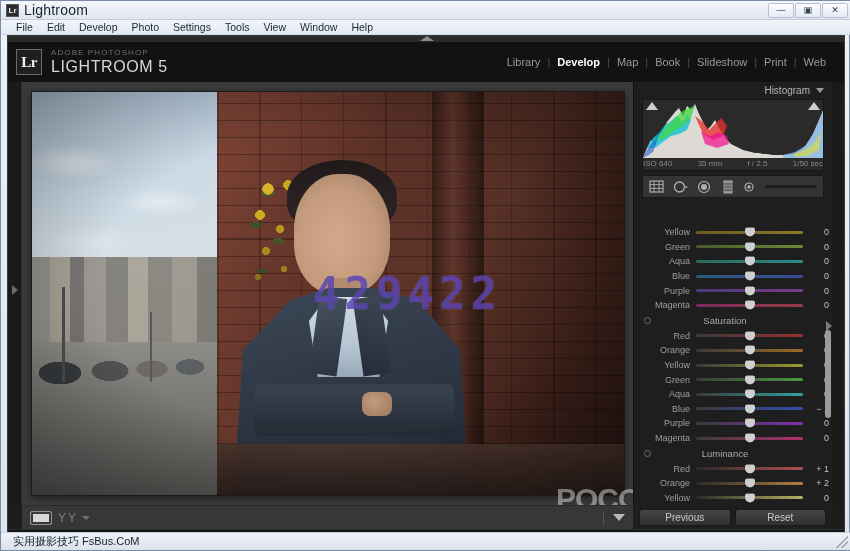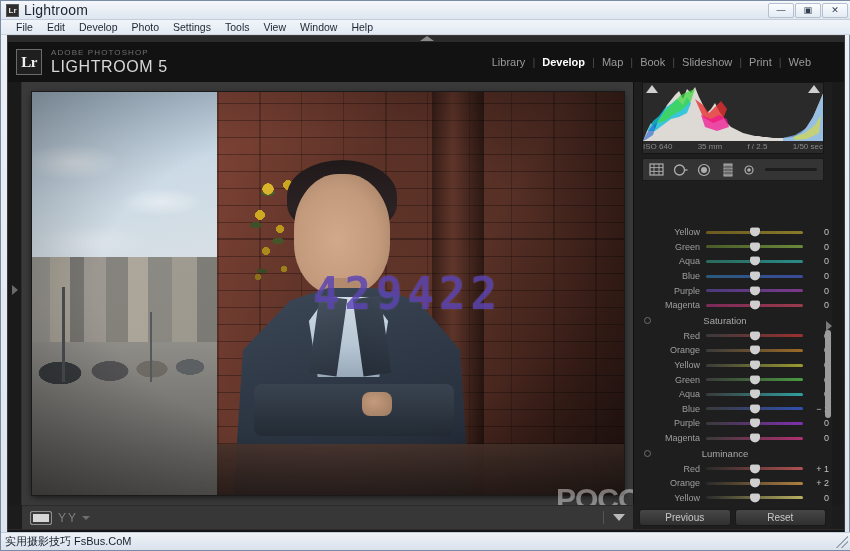--- a/index.html
+++ b/index.html
@@ -82,21 +82,21 @@
   }
   .logo-text { margin-left: 9px; line-height: 1; }
   .logo-sub {
     font-size: 8px; color: #6f6f6f; letter-spacing: 1.1px;
     text-transform: uppercase; display: block; margin-bottom: 2px;
   }
   .logo-main {
     font-size: 16px; color: #d8d8d8; letter-spacing: .6px;
     display: block; font-weight: 300;
   }
-  .modules { margin-left: auto; margin-right: 28px; display: flex; align-items: flex-end; }
+  .modules { margin-left: auto; margin-right: 13px; display: flex; align-items: flex-end; }
   .mod {
     font-size: 11px; color: #9a9a9a; padding: 0 7px; cursor: default;
   }
   .mod.active { color: #fff; font-weight: bold; }
   .mod-sep { color: #4a4a4a; font-size: 11px; }
 
   
   .left-strip {
     position: absolute; left: 0; top: 46px; width: 14px; height: 423px;
     background: #1a1a1a; border-right: 1px solid #2e2e2e;
@@ -338,21 +338,21 @@
   .sec-title {
     display: flex; align-items: center; height: 16px;
     font-size: 9.5px; color: #a8a8a8; padding-left: 10px;
   }
   .sec-title .dot {
     width: 7px; height: 7px; border-radius: 50%; border: 1px solid #6e6e6e;
     margin-right: 6px;
   }
   .sec-title .txt { flex: 1; text-align: center; padding-right: 40px; }
   .row {
-    display: flex; align-items: center; height: 14.6px; padding: 0 4px 0 16px;
+    display: flex; align-items: center; height: 14.6px; padding: 0 4px 0 6px;
   }
   .row .lbl {
     width: 56px; text-align: right; font-size: 9px; color: #9e9e9e;
     padding-right: 6px;
   }
   .row .track {
     flex: 1; height: 3px; border-radius: 2px; position: relative;
   }
   .row .knob {
     position: absolute; left: 50%; top: 50%; transform: translate(-50%,-50%);
@@ -404,21 +404,21 @@
   }
 
   
   .statusbar {
     position: absolute; left: 0; bottom: 0; width: 850px; height: 18px;
     background: linear-gradient(#eef2f7, #dbe2ec);
     border-top: 1px solid #c3cdd9;
     display: flex; align-items: center;
   }
   .status-text {
-    font-size: 11px; color: #15202c; padding-left: 4px; text-align: right;
+    font-size: 11px; color: #15202c; padding-left: 12px; text-align: right;
   }
   .resize-grip {
     margin-left: auto; margin-right: 3px; width: 12px; height: 12px;
     background:
       linear-gradient(135deg, transparent 48%, #9aa6b4 48% 56%, transparent 56%),
       linear-gradient(135deg, transparent 68%, #9aa6b4 68% 76%, transparent 76%);
   }
 </style>
 </head>
 <body>
@@ -523,20 +523,24 @@
       <div class="tool-btn in"></div>
       <div class="tool-yy">YY</div>
       <div class="tool-caret"></div>
       <div class="tool-right">
         <div class="tool-divider"></div>
         <div class="tool-tri-dn"></div>
       </div>
     </div>
 
     <div class="right">
+      <div class="panel-head">
+        <span>Histogram</span>
+        <div class="tri"></div>
+      </div>
 
       <div class="histogram">
         <div class="hist-corner l"></div>
         <div class="hist-corner r"></div>
         <svg class="hist-svg" width="181" height="58" viewBox="0 0 181 58">
           <path d="M0,58 L4,48 L8,40 L12,46 L16,36 L20,30 L24,22 L28,17 L32,12 L36,8 L40,16 L44,6 L48,10 L52,4 L56,14 L60,22 L64,30 L68,26 L72,20 L76,28 L80,34 L84,40 L88,44 L92,46 L96,48 L100,50 L104,51 L108,52 L112,53 L116,53 L120,54 L124,54 L130,55 L140,55 L150,54 L158,50 L164,44 L170,34 L176,20 L181,8 L181,58 Z" fill="#ddd9d4"></path>
           <path d="M4,48 L10,38 L16,33 L22,25 L28,21 L34,16 L40,22 L44,14 L48,20 L44,30 L36,34 L28,36 L20,42 L12,48 Z" fill="#10c0d8" opacity="0.8"></path>
           <path d="M14,40 L22,28 L30,20 L38,12 L46,8 L52,6 L48,18 L40,26 L30,32 L22,38 Z" fill="#3fd83f" opacity="0.72"></path>
           <path d="M52,16 L60,22 L66,30 L72,24 L78,18 L84,26 L80,36 L70,40 L60,34 Z" fill="#e83030" opacity="0.78"></path>
           <path d="M58,32 L68,36 L76,32 L84,36 L86,44 L74,48 L62,44 Z" fill="#f01090" opacity="0.72"></path>

